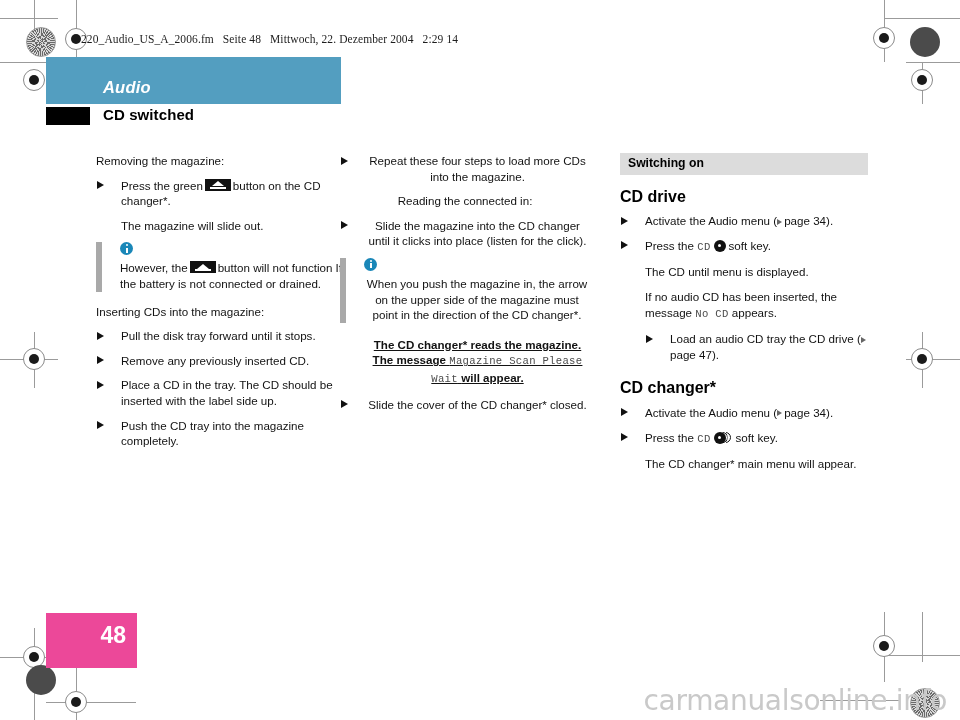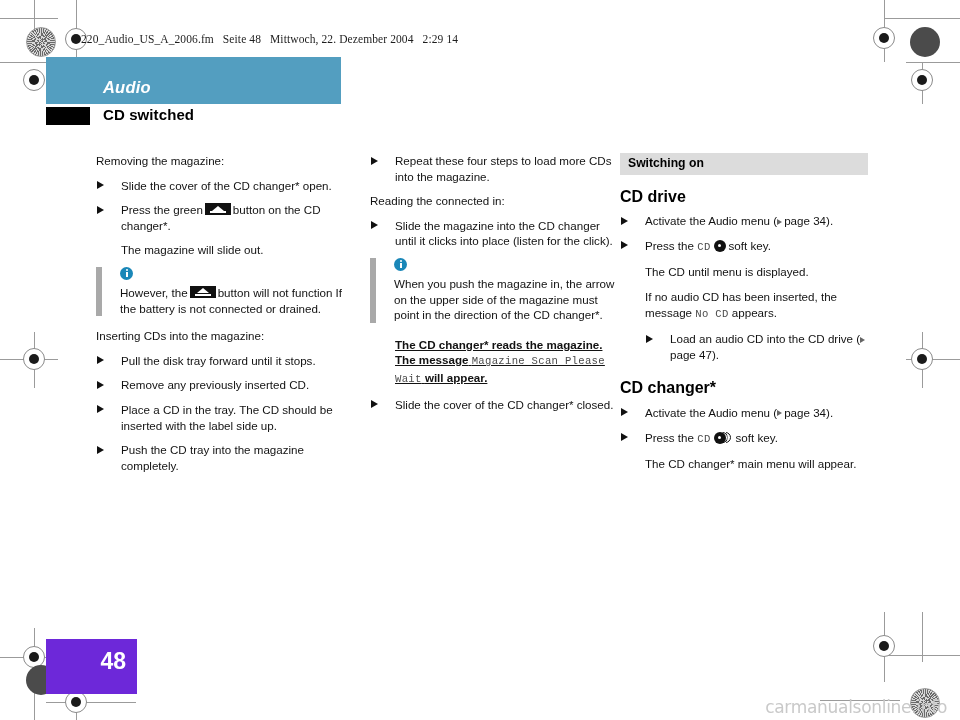--- a/index.html
+++ b/index.html
@@ -109,55 +109,55 @@
     top: 106px;
     font-size: 15px;
     font-weight: bold;
     color: #000000;
     letter-spacing: 0.1px;
   }
 
   .page-number-box {
     position: absolute;
     left: 46px;
-    top: 639px;
+    top: 613px;
     width: 91px;
     height: 55px;
-    background: #6d28d9;
+    background: #ec4899;
   }
   .page-number-box .num {
     position: absolute;
     right: 11px;
     top: 9px;
     color: #ffffff;
     font-size: 23px;
     font-weight: bold;
   }
 
   .watermark {
     position: absolute;
     right: 13px;
     bottom: 3px;
-    font-size: 17px;
+    font-size: 28px;
     color: #c9c9c9;
     letter-spacing: -0.3px;
     font-family: "DejaVu Sans", sans-serif;
   }
 
   
   .col {
     position: absolute;
     top: 153px;
     width: 250px;
     font-size: 11.6px;
     line-height: 15.6px;
     color: #121212;
   }
   #col1 { left: 96px; }
-  #col2 { left: 370px; }
+  #col2 { left: 340px; text-align: center; }
   #col3 { left: 620px; width: 248px; }
 
   .para {
     margin: 0 0 9px 0;
   }
 
   .bullet {
     position: relative;
     padding-left: 25px;
     margin: 0 0 9px 0;
@@ -400,24 +400,20 @@
 <div class="chapter-bar">
   <div class="chapter-title">Audio</div>
 </div>
 <div class="section-blackbox"></div>
 <div class="section-title">CD switched</div>
 
 <div class="col" id="col1">
 
   <p class="para">Removing the magazine:</p>
 
-  <div class="bullet">
-    <span class="tri"></span>
-    <span>Slide the cover of the CD changer* open.</span>
-  </div>
 
   <div class="bullet">
     <span class="tri"></span>
     <span>Press the green</span><span class="icn-eject"></span><span>button on the CD changer*.</span>
   </div>
 
   <p class="indent">The magazine will slide out.</p>
 
   <div class="note">
     <span class="rule"></span>
@@ -493,21 +489,21 @@
     <span class="mono">CD</span><span class="icn-disc"></span><span>soft key.</span>
   </div>
 
   <p class="indent">The CD until menu is displayed.</p>
 
   <p class="indent"><span>If no audio CD has been inserted, the message</span>
     <span class="mono">No CD</span>
     <span>appears.</span></p>
 
   <div class="bullet indent-sub" style="padding-left:50px;">
-    <span class="tri" style="left:26px;"></span><span>Load an audio CD into the CD drive (</span><span class="arrow-ref"></span><span>page 47</span><span>).</span>
+    <span class="tri" style="left:26px;"></span><span>Load an audio CD tray the CD drive (</span><span class="arrow-ref"></span><span>page 47</span><span>).</span>
   </div>
 
   <div class="sub-head spaced">CD changer*</div>
 
   <div class="bullet">
     <span class="tri"></span><span>Activate the Audio menu (</span><span class="arrow-ref"></span><span>page 34</span><span>).</span>
   </div>
 
   <div class="bullet">
     <span class="tri"></span><span>Press the</span>

